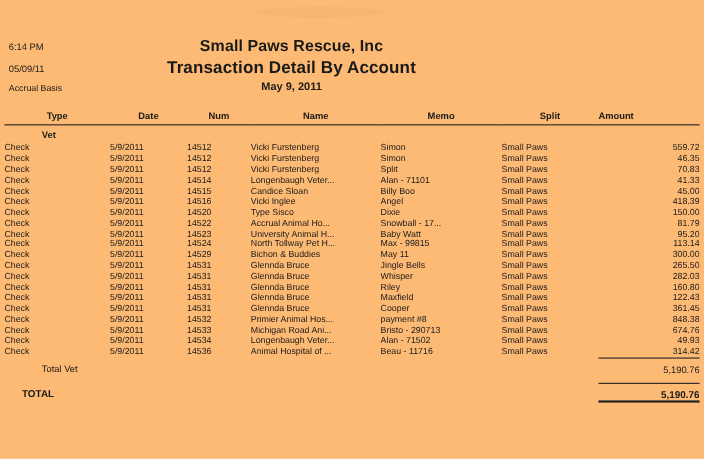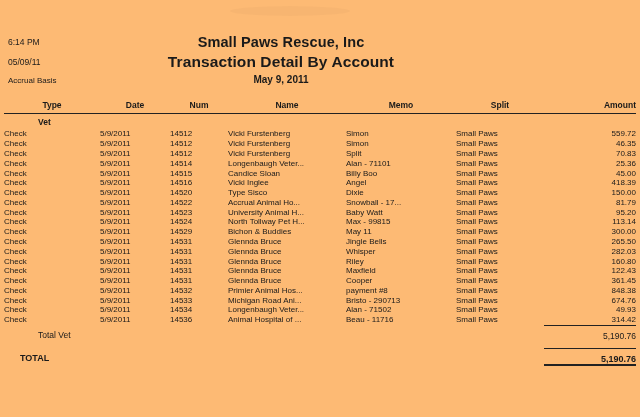--- a/index.html
+++ b/index.html
@@ -30,21 +30,21 @@
     font-size: 8.5px;
     line-height: 1.0;
     color: #1a1a1a;
   }
   .meta div { margin-bottom: 11px; }
   .meta .basis { font-size: 8px; }
 
   
   .titles {
     position: absolute;
-    left: 16px;
+    left: 0;
     top: 34px;
     width: 530px;
     text-align: center;
   }
   .title-company {
     font-size: 14.5px;
     font-weight: bold;
     letter-spacing: 0.1px;
     margin-bottom: 3px;
   }
@@ -76,21 +76,21 @@
   table.report th {
     font-size: 8.5px;
     font-weight: bold;
     text-align: center;
     padding: 0 0 3px 0;
     border-bottom: 1px solid #222;
     vertical-align: bottom;
     white-space: nowrap;
   }
   table.report th.amount-h {
-    text-align: right;
+    text-align: left;
   }
   table.report td {
     padding: 0.4px 0;
     vertical-align: top;
     white-space: nowrap;
     overflow: hidden;
   }
   
   col.c-type { width: 96px; }
   col.c-date { width: 70px; }
@@ -226,21 +226,21 @@
             <td class="split">Small Paws</td>
             <td class="amt">70.83</td>
           </tr>
           <tr>
             <td class="type">Check</td>
             <td class="date">5/9/2011</td>
             <td class="num">14514</td>
             <td class="name">Longenbaugh Veter...</td>
             <td class="memo">Alan - 71101</td>
             <td class="split">Small Paws</td>
-            <td class="amt">25.36</td>
+            <td class="amt">41.33</td>
           </tr>
           <tr>
             <td class="type">Check</td>
             <td class="date">5/9/2011</td>
             <td class="num">14515</td>
             <td class="name">Candice Sloan</td>
             <td class="memo">Billy Boo</td>
             <td class="split">Small Paws</td>
             <td class="amt">45.00</td>
           </tr>

